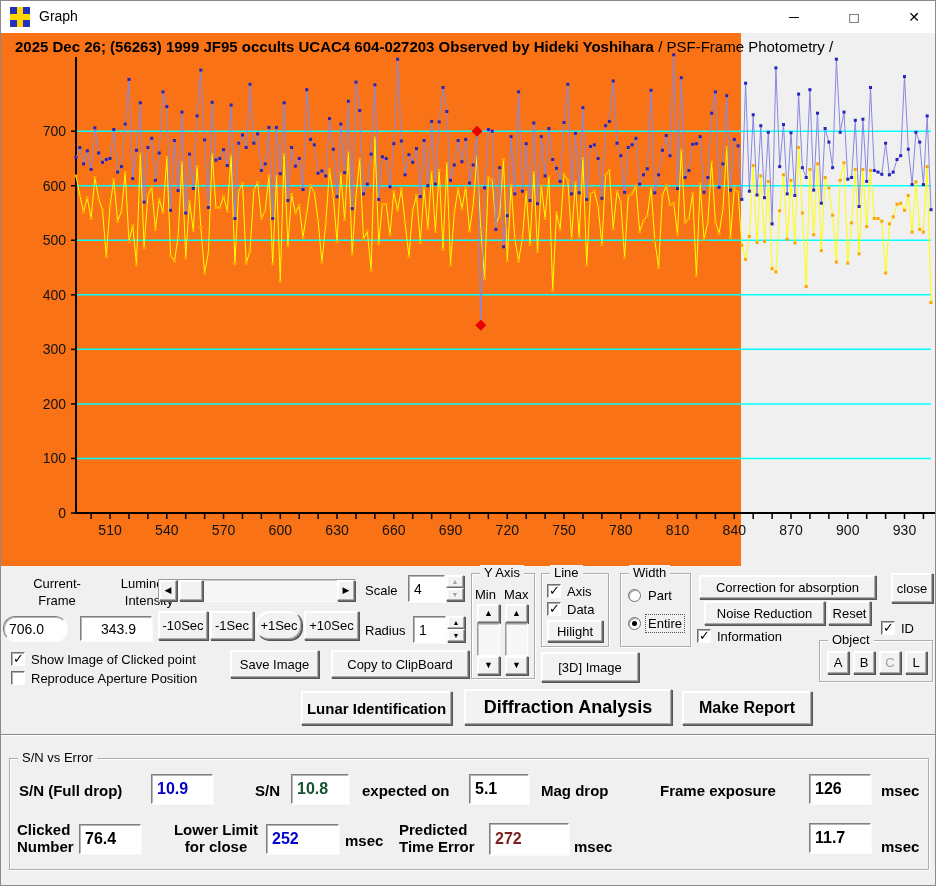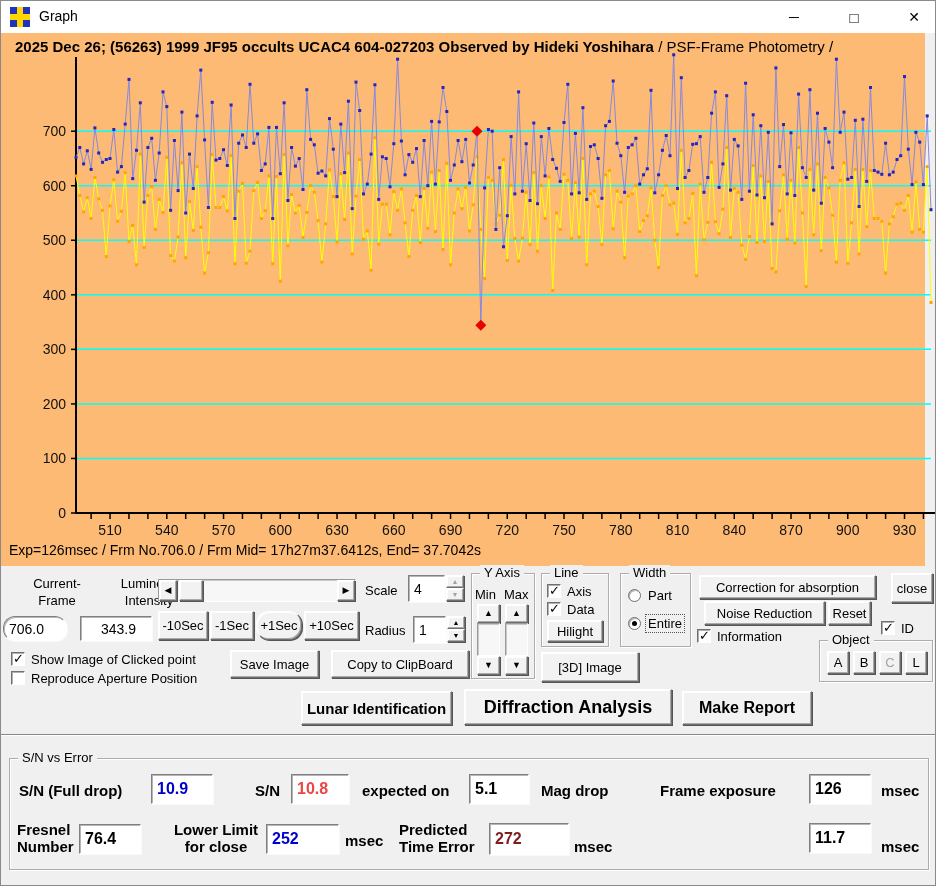--- a/index.html
+++ b/index.html
@@ -24,21 +24,21 @@
          box-shadow:inset 1px 1px 0 #b5b5b5,1px 1px 0 #fafafa;display:flex;align-items:center;
          padding-left:5px;font-size:14px;}
   .gbox{position:absolute;border:1px solid #adadad;box-shadow:inset 1px 1px 0 #fff,1px 1px 0 #fff;}
   .legend{position:absolute;top:-9px;left:8px;background:#f0f0f0;padding:0 4px;font-size:13px;white-space:nowrap;}
   .cb{position:absolute;width:14px;height:14px;background:#fff;border:1px solid #707070;
       border-right-color:#fff;border-bottom-color:#fff;box-shadow:inset 1px 1px 0 #b0b0b0;}
   .cb.on::after{content:"\2713";position:absolute;left:1px;top:-2px;font-size:13px;font-weight:bold;font-family:"DejaVu Sans",sans-serif;}
   .radio{position:absolute;width:13px;height:13px;background:#fff;border:1px solid #707070;border-radius:50%;
          box-shadow:inset 1px 1px 0 #b0b0b0;}
   .radio.on::after{content:"";position:absolute;left:3px;top:3px;width:5px;height:5px;border-radius:50%;background:#000;}
-  .chartpanel{position:absolute;left:0;top:32px;width:924px;height:533px;background:#fdba74;padding-left:6px;}
+  .chartpanel{position:absolute;left:0;top:32px;width:740px;height:533px;background:#f97316;padding-left:6px;}
   .charttitle{position:absolute;left:14px;top:5px;font-size:15px;white-space:nowrap;}
   .chartfooter{position:absolute;left:8px;top:509px;font-size:14px;white-space:nowrap;}
   .divider{position:absolute;left:0;top:733px;width:936px;height:2px;border-top:1px solid #888;border-bottom:1px solid #fff;}
   .snlbl{position:absolute;font-size:15px;font-weight:bold;white-space:nowrap;line-height:17px;}
   .snval{font-size:16px;font-weight:bold;}
   .spin{display:flex;flex-direction:column;}
   .spinbtn{font-size:7px;line-height:11px;}
   .off{color:#a2a2a2 !important;}
   .sb-track{position:absolute;background:#f7f7f7;border:1px solid #9a9a9a;border-right-color:#fff;border-bottom-color:#fff;
             box-shadow:inset 1px 1px 0 #c8c8c8;}
@@ -602,21 +602,20 @@
         <rect x="905.8" y="114.7" width="3" height="3" fill="#2424c0"></rect>
         <rect x="909.6" y="150.1" width="3" height="3" fill="#2424c0"></rect>
         <rect x="913.4" y="97.8" width="3" height="3" fill="#2424c0"></rect>
         <rect x="917.2" y="107.6" width="3" height="3" fill="#2424c0"></rect>
         <rect x="920.9" y="150.1" width="3" height="3" fill="#2424c0"></rect>
         <rect x="924.7" y="81.4" width="3" height="3" fill="#2424c0"></rect>
         <rect x="928.5" y="175.2" width="3" height="3" fill="#2424c0"></rect>
         <path d="M 476.01769911504425 92.68181818181819 L 481.51769911504425 98.18181818181819 L 476.01769911504425 103.68181818181819 L 470.51769911504425 98.18181818181819 Z" fill="#e60000"></path>
         <path d="M 479.8008849557522 286.8636363636364 L 485.3008849557522 292.3636363636364 L 479.8008849557522 297.8636363636364 L 474.3008849557522 292.3636363636364 Z" fill="#e60000"></path>
       </svg>
-    <div class="chartfooter">Exp=126msec / Frm No.706.0 / Frm Mid= 17h27m37.6412s,  End= 37.7042s</div>
   </div>
 
   <div class="lbl" style="left:14px;top:574px;width:84px;text-align:center;">
     <span>Current-</span><br><span>Frame</span>
   </div>
   <div class="lbl" style="left:102px;top:574px;width:92px;text-align:center;">
     <span>Luminous</span><br><span>Intensity</span>
   </div>
   <div class="field" style="left:2px;top:615px;width:64px;height:25px;border-radius:12px;">706.0</div>
   <div class="field" style="left:79px;top:615px;width:72px;height:25px;padding-left:20px;">343.9</div>
@@ -705,30 +704,30 @@
 
   <div class="divider"></div>
 
   <div class="gbox" style="left:8px;top:757px;width:920px;height:112px;">
     <span class="legend">S/N vs Error</span>
   </div>
 
   <div class="snlbl" style="left:18px;top:781px;">S/N (Full drop)</div>
   <div class="field snval" style="left: 150px; top: 773px; width: 62px; height: 30px; color: rgb(0, 0, 204);">10.9</div>
   <div class="snlbl" style="left:254px;top:781px;">S/N</div>
-  <div class="field snval" style="left: 290px; top: 773px; width: 58px; height: 30px; color: #ef4444;">10.8</div>
+  <div class="field snval" style="left: 290px; top: 773px; width: 58px; height: 30px; color: #14532d;">10.8</div>
   <div class="snlbl" style="left:361px;top:781px;">expected on</div>
   <div class="field snval" style="left: 468px; top: 773px; width: 60px; height: 30px; color: rgb(0, 0, 0);">5.1</div>
   <div class="snlbl" style="left:540px;top:781px;">Mag drop</div>
   <div class="snlbl" style="left:659px;top:781px;">Frame exposure</div>
   <div class="field snval" style="left:808px;top:773px;width:62px;height:30px;">126</div>
   <div class="snlbl" style="left:880px;top:781px;">msec</div>
 
   <div class="snlbl" style="left:16px;top:820px;">
-    <span>Fresnel</span><br><span>Number</span>
+    <span>Clicked</span><br><span>Number</span>
   </div>
   <div class="field snval" style="left:78px;top:823px;width:62px;height:30px;">76.4</div>
   <div class="snlbl" style="left:168px;top:820px;width:94px;text-align:center;">
     <span>Lower Limit</span><br><span>for close</span>
   </div>
   <div class="field snval" style="left: 265px; top: 823px; width: 73px; height: 30px; color: rgb(0, 0, 204);">252</div>
   <div class="snlbl" style="left:344px;top:831px;">msec</div>
   <div class="snlbl" style="left:398px;top:820px;">
     <span>Predicted</span><br><span>Time Error</span>
   </div>

